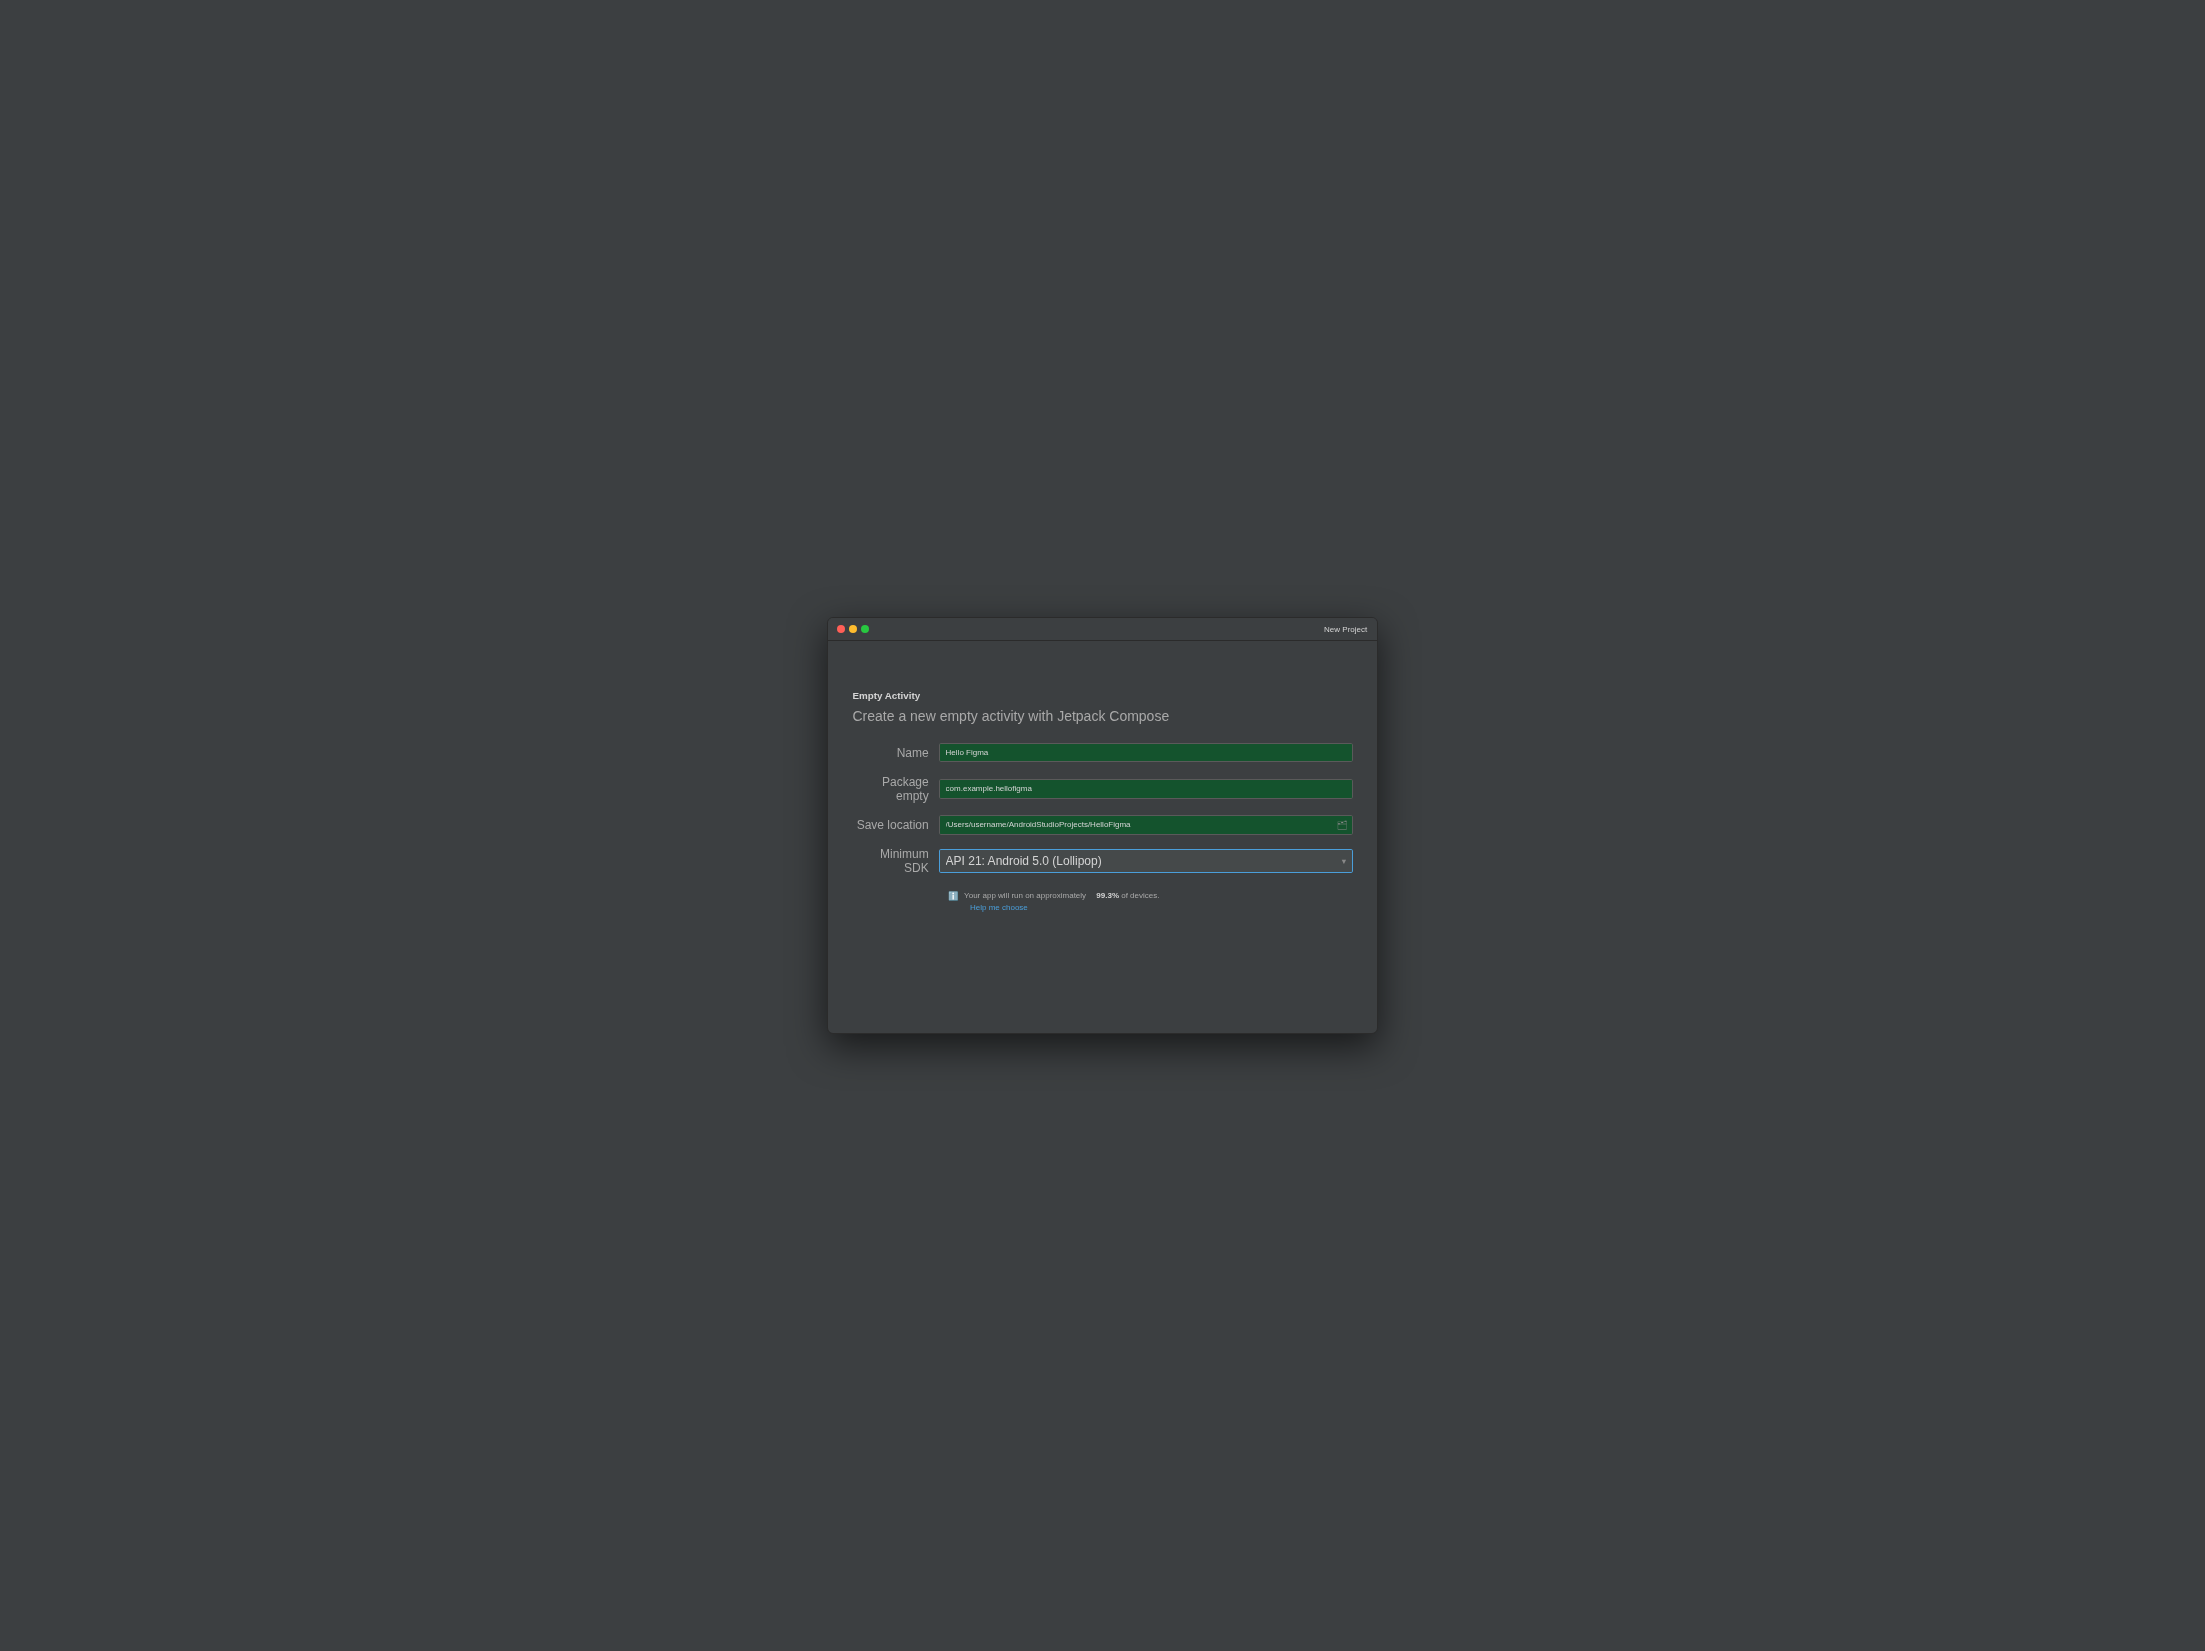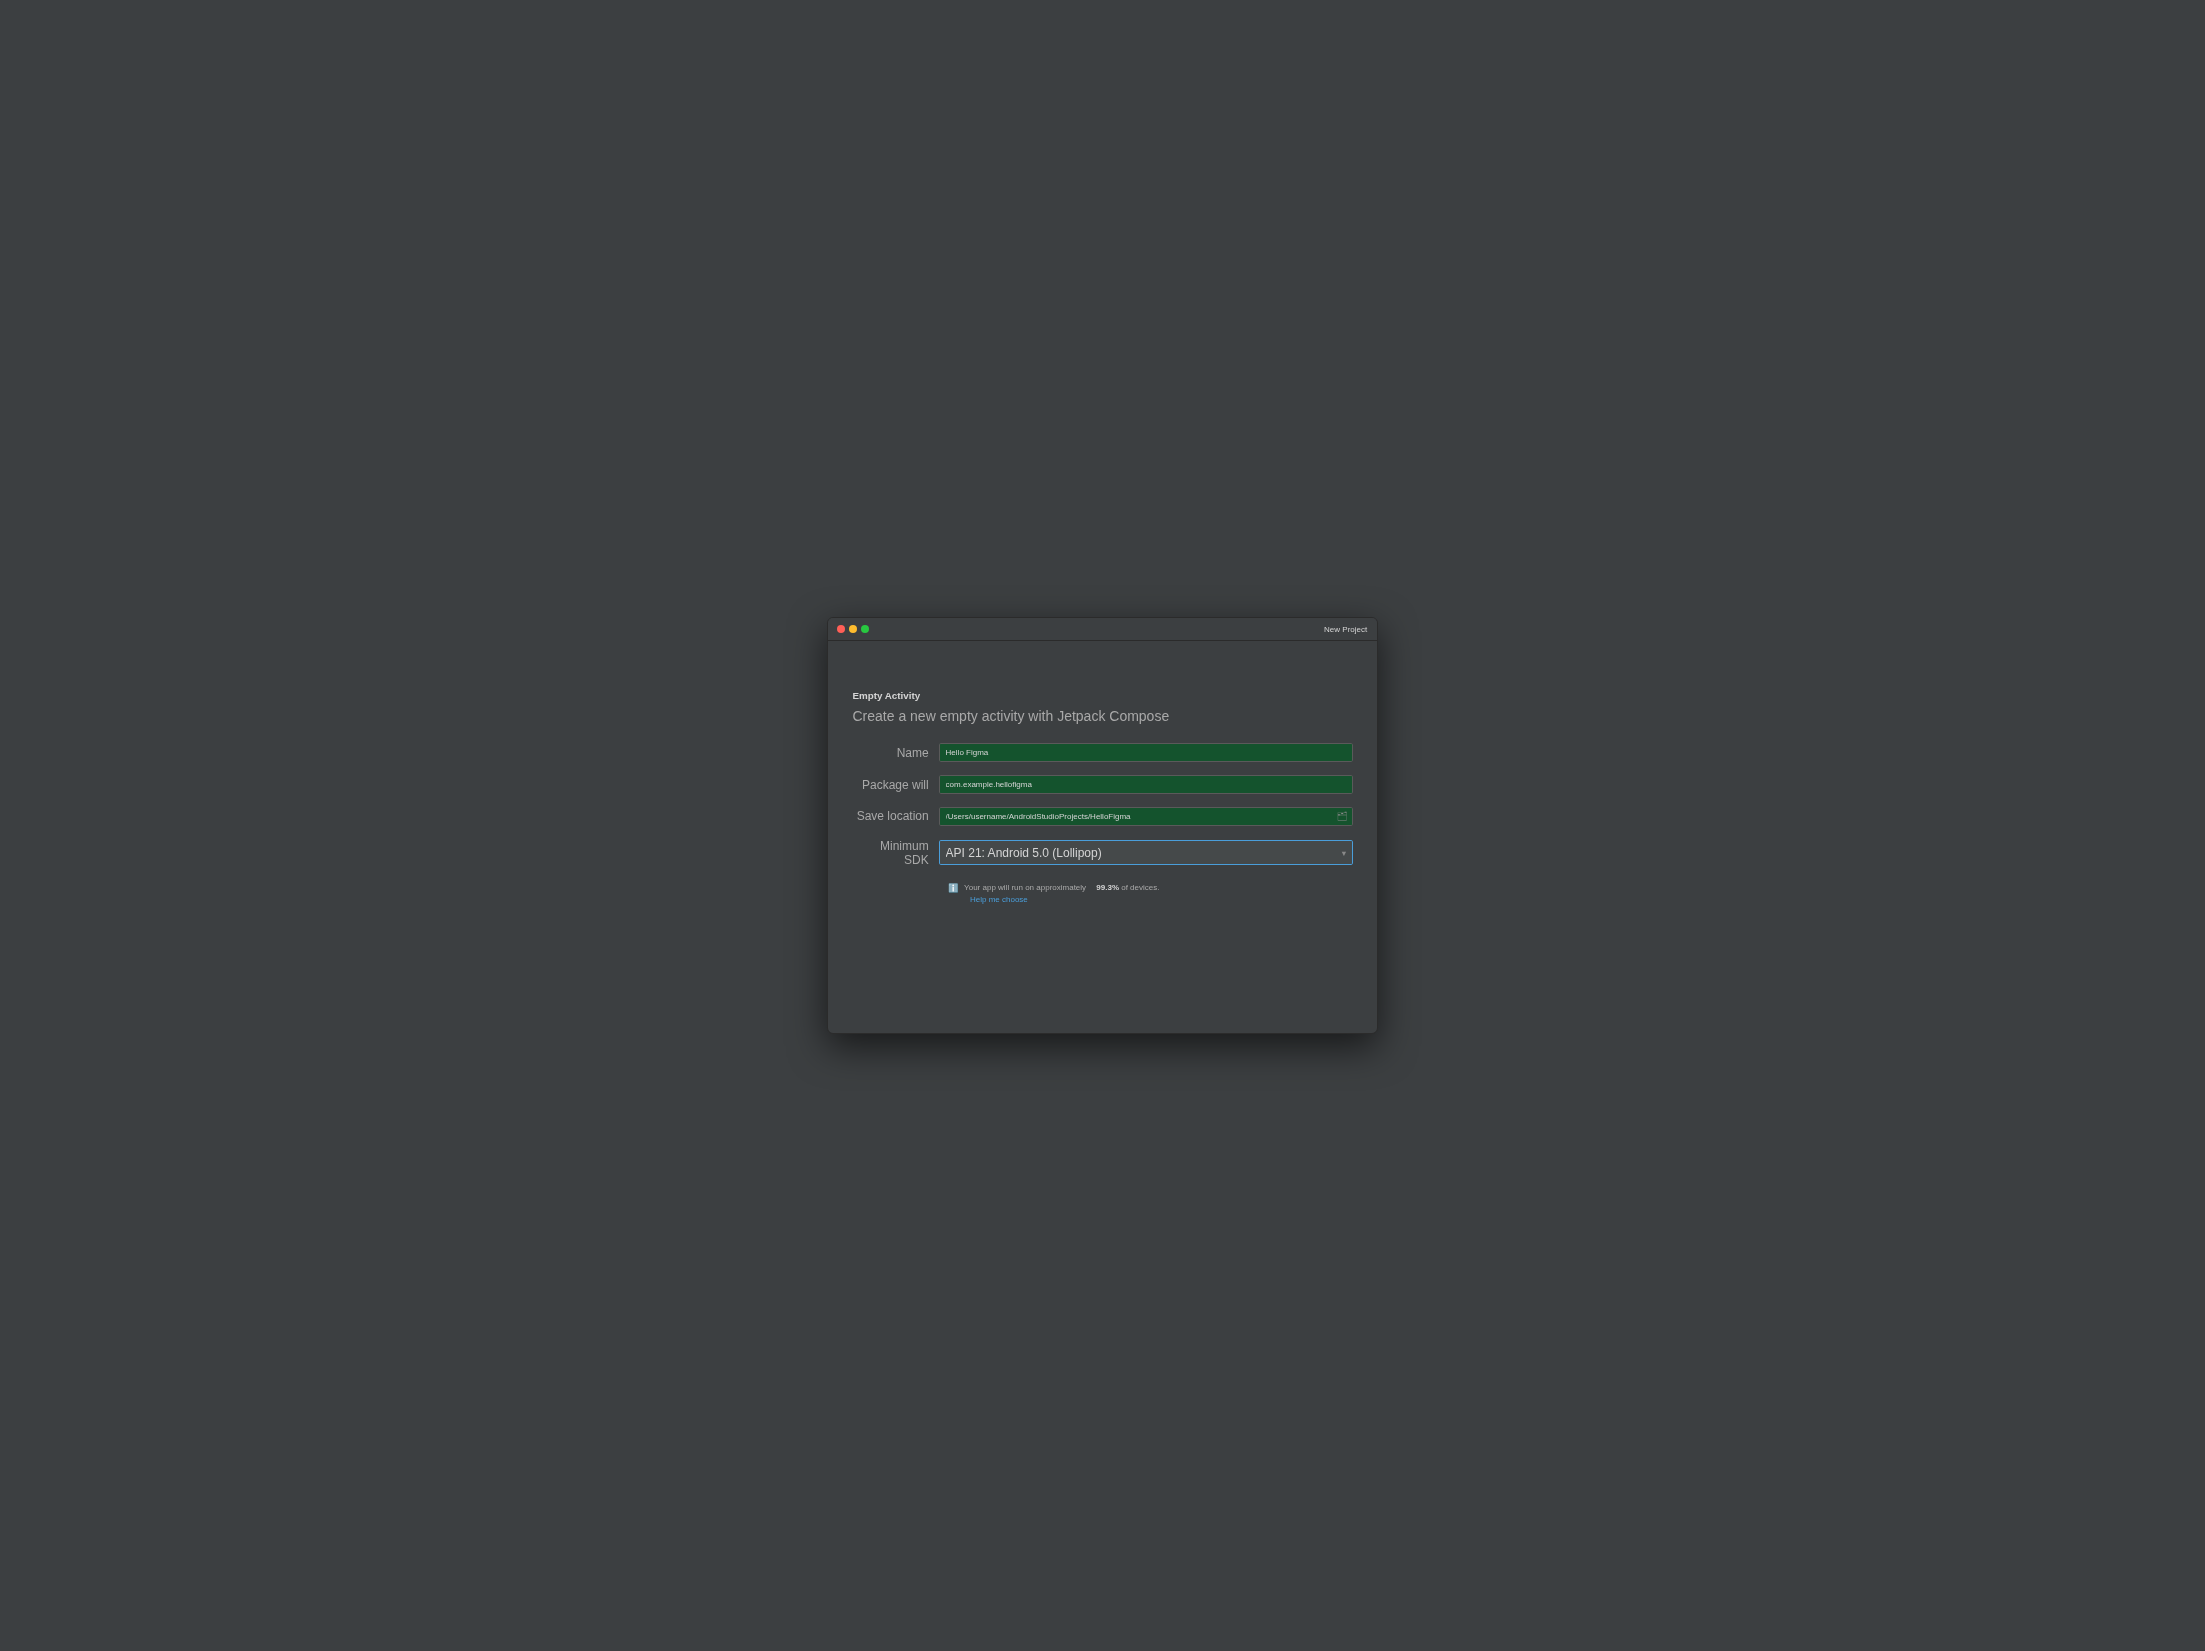--- a/index.html
+++ b/index.html
@@ -251,21 +251,21 @@
   <div class="content">
     <div class="section-title">Empty Activity</div>
     <div class="section-subtitle">Create a new empty activity with Jetpack Compose</div>
 
     <div class="form-group">
       <label class="form-label">Name</label>
       <input class="form-input" type="text" value="Hello Figma" style="">
     </div>
 
     <div class="form-group">
-      <label class="form-label">Package will</label>
+      <label class="form-label">Package empty</label>
       <input class="form-input" type="text" value="com.example.hellofigma" style="">
     </div>
 
     <div class="form-group">
       <label class="form-label">Save location</label>
       <div class="input-with-icon">
         <input class="form-input" type="text" value="/Users/username/AndroidStudioProjects/HelloFigma" style="">
         <span class="folder-icon">🗂</span>
       </div>
     </div>

